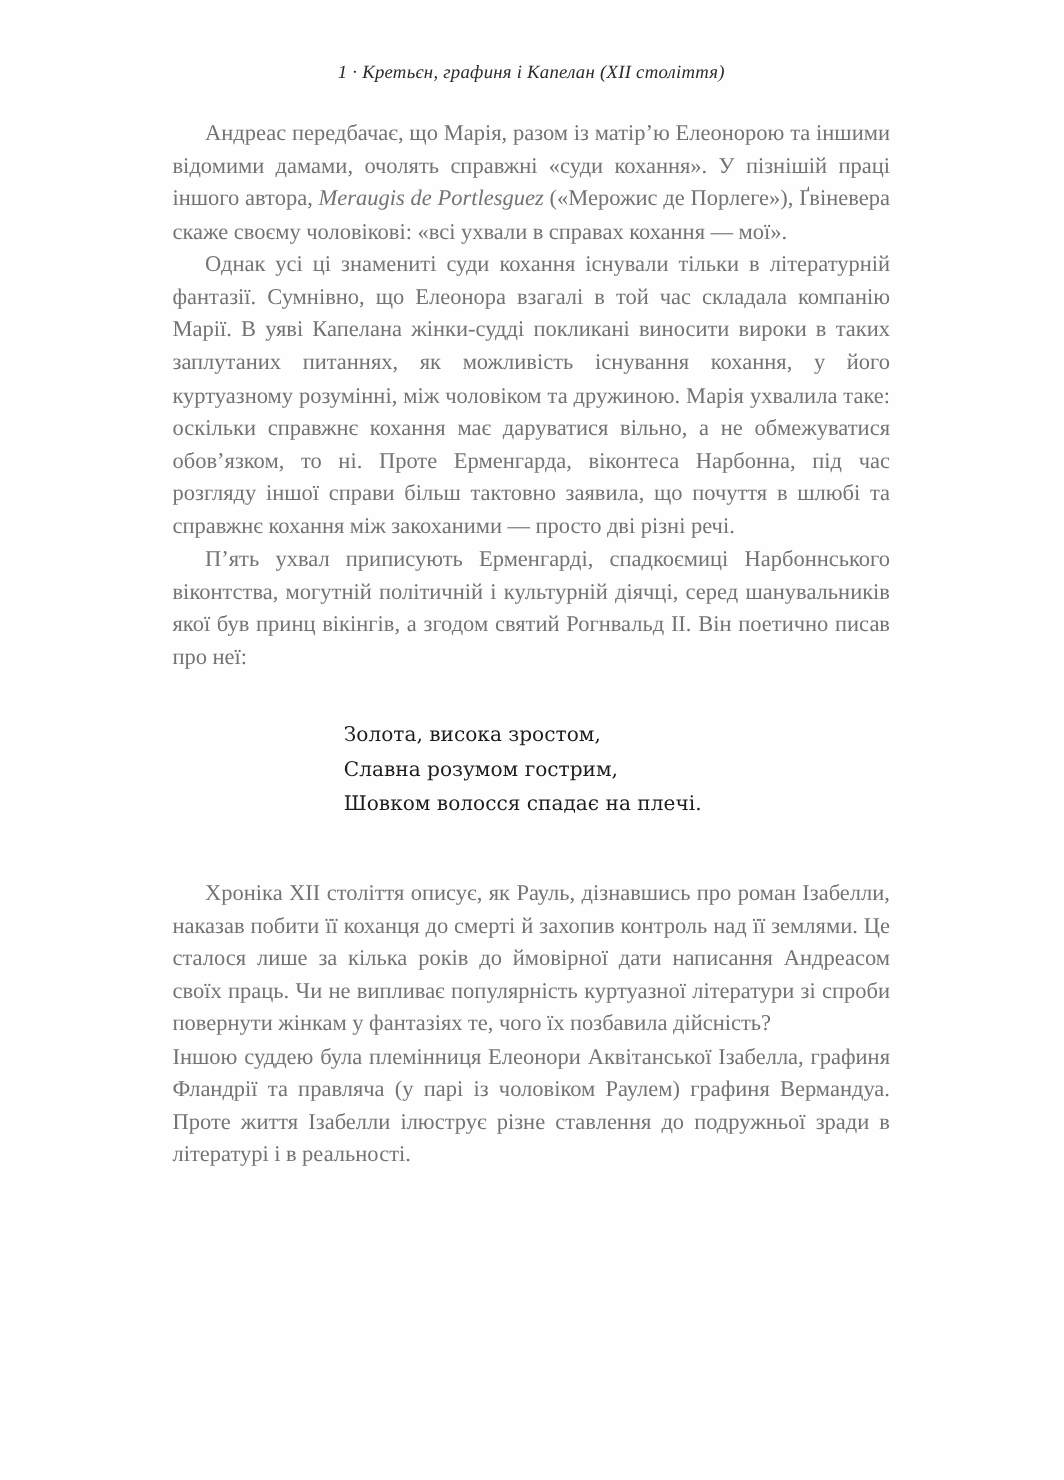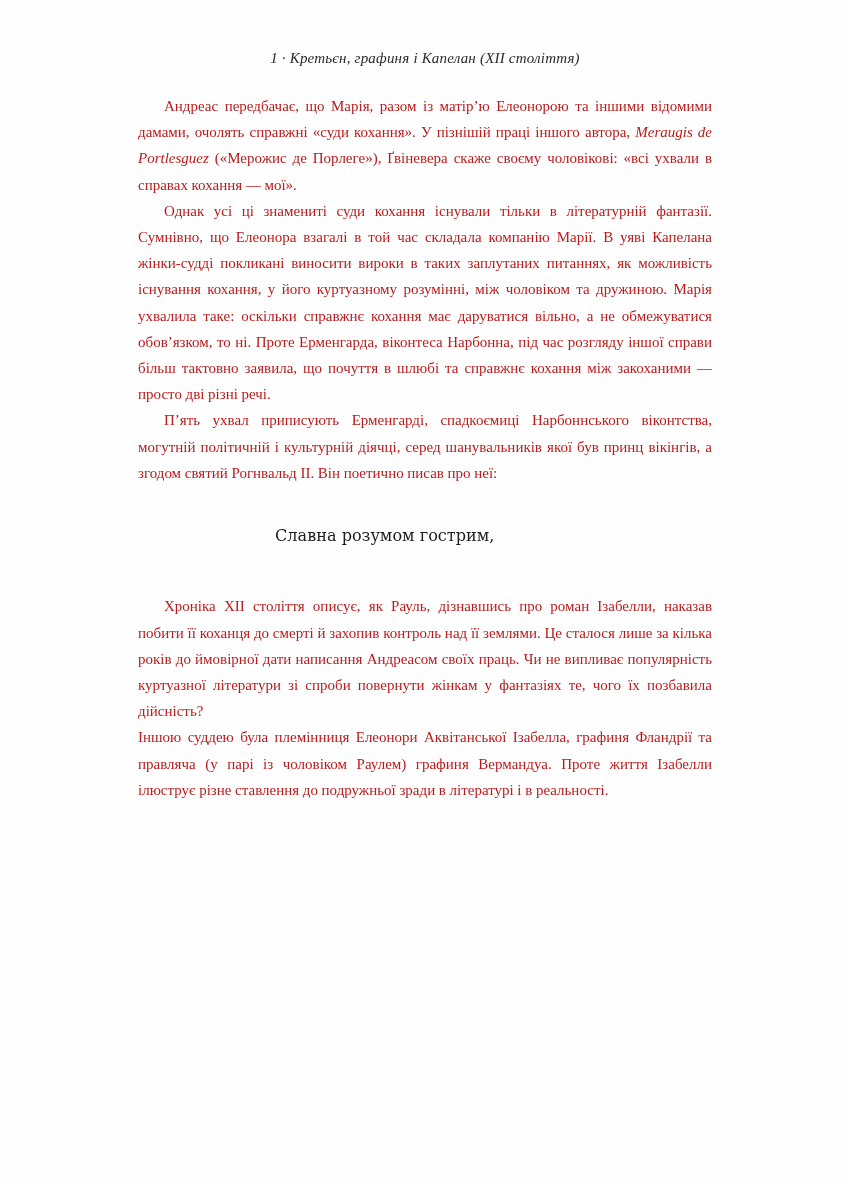--- a/index.html
+++ b/index.html
@@ -41,28 +41,28 @@
   
   .text-column {
     position: absolute;
     top: 93px;
     left: 138px;
     width: 574px;
   }
 
   p.body-par {
     margin: 0;
-    font-size: 15px;
+    font-size: 18px;
     line-height: 26.2px;
     text-align: justify;
     text-justify: inter-word;
     text-indent: 26px;
     hyphens: manual;
     word-spacing: -0.1px;
-    color: #b91c1c;
+    color: #737373;
   }
 
   p.body-par.no-indent {
     text-indent: 0;
   }
 
   p.body-par .ital {
     font-style: italic;
   }
 
@@ -113,21 +113,23 @@
 
     <p class="body-par" id="par-0"><span>Андреас передбачає, що Марія, разом із матір’ю Елеонорою та іншими відомими дамами, очолять справжні «суди кохання». У пізнішій праці іншого автора, </span><span class="ital">Meraugis de Portlesguez</span><span> («Мерожис де Порлеге»), Ґвіневера скаже своєму чоловікові: «всі ухвали в справах кохання — мої».</span></p>
 
     <p class="body-par" id="par-1"><span>Однак усі ці знамениті суди кохання існували тільки в літературній фантазії. Сумнівно, що Елеонора взагалі в той час складала компанію Марії. В уяві Капелана жінки-судді покликані виносити вироки в таких заплутаних питаннях, як можливість існування кохання, у його куртуазному розумінні, між чоловіком та дружиною. Марія ухвалила таке: оскільки справжнє кохання має даруватися вільно, а не обмежуватися обов’язком, то ні. Проте Ерменгарда, віконтеса Нарбонна, під час розгляду іншої справи більш тактовно заявила, що почуття в шлюбі та справжнє кохання між закоханими — просто дві різні речі.</span></p>
 
     <p class="body-par" id="par-2"><span>П’ять ухвал приписують Ерменгарді, спадкоємиці Нарбоннського віконтства, могутній політичній і культурній діячці, серед шанувальників якої був принц вікінгів, а згодом святий Рогнвальд ІІ. Він поетично писав про неї:</span></p>
 
     <div class="verse-spacer-top"></div>
 
     <div class="verse">
+      <p class="verse-line">Золота, висока зростом,</p>
       <p class="verse-line">Славна розумом гострим,</p>
+      <p class="verse-line">Шовком волосся спадає на плечі.</p>
     </div>
 
     <div class="verse-spacer-bottom"></div>
 
     <p class="body-par" id="par-4"><span>Хроніка XII століття описує, як Рауль, дізнавшись про роман Ізабелли, наказав побити її коханця до смерті й захопив контроль над її землями. Це сталося лише за кілька років до ймовірної дати написання Андреасом своїх праць. Чи не випливає популярність куртуазної літератури зі спроби повернути жінкам у фантазіях те, чого їх позбавила дійсність?</span></p>
 
     <p class="body-par no-indent" id="par-3"><span>Іншою суддею була племінниця Елеонори Аквітанської Ізабелла, графиня Фландрії та правляча (у парі із чоловіком Раулем) графиня Вермандуа. Проте життя Ізабелли ілюструє різне ставлення до подружньої зради в літературі і в реальності.</span></p>
 
   </div>
 

